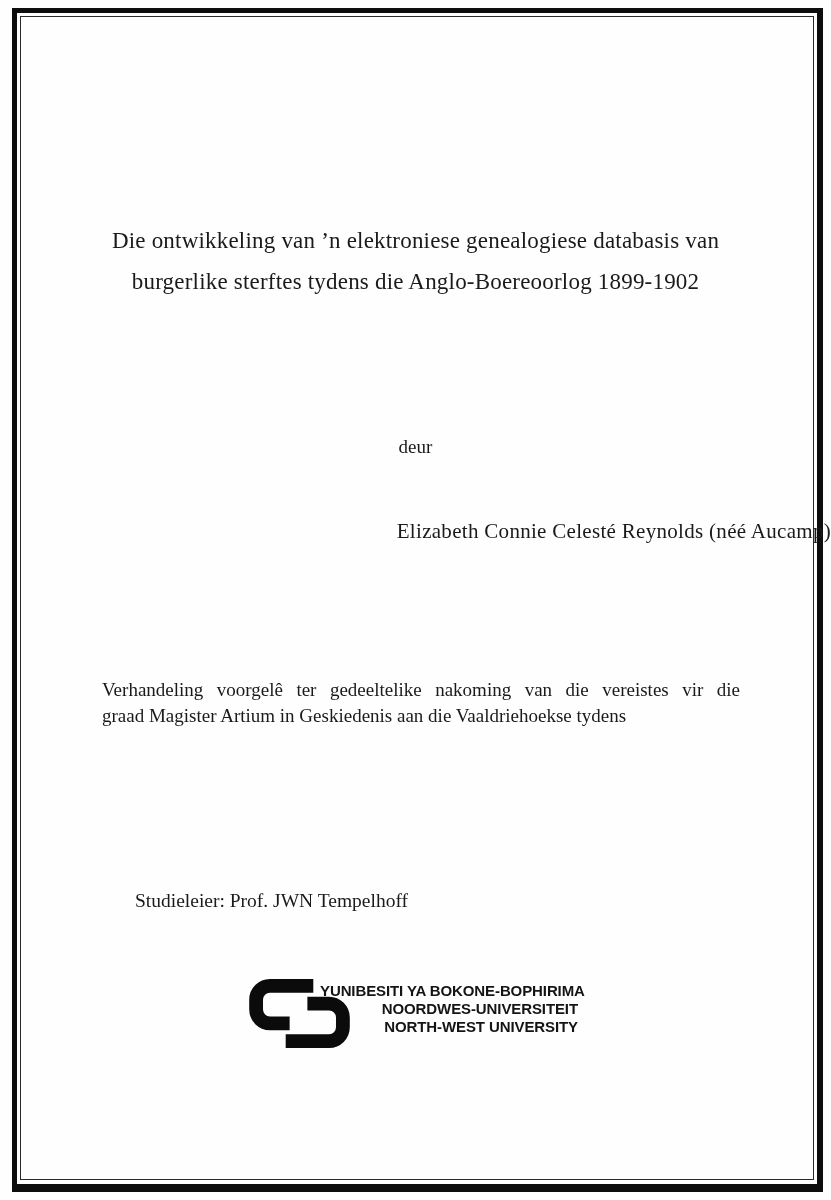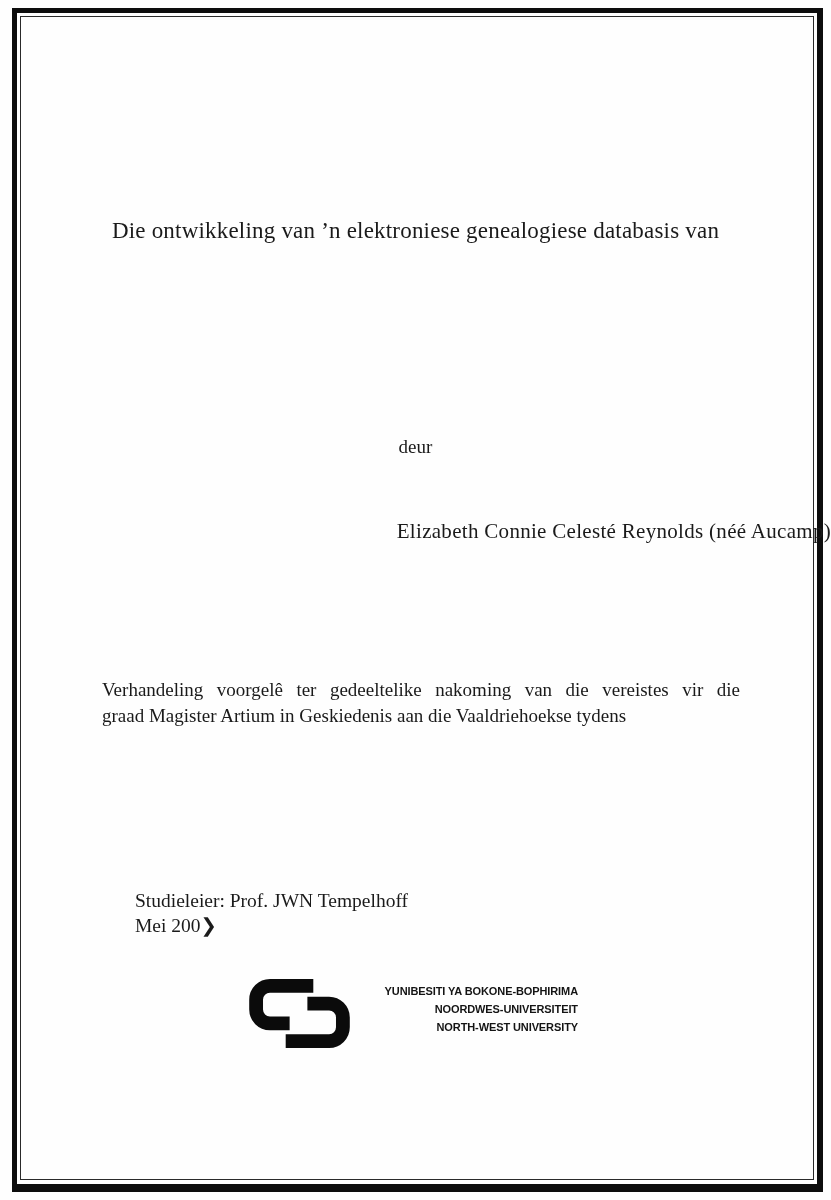--- a/index.html
+++ b/index.html
@@ -17,21 +17,21 @@
     border-style:solid;border-color:#0d0d0d;
     border-width:5px 6px 8px 5px;
     pointer-events:none;
   }
   .frame-inner{
     position:absolute;left:20px;top:16px;right:17px;bottom:20px;
     border:1.5px solid #2a2a2a;
     pointer-events:none;
   }
   .title-block{
-    position:absolute;left:60px;right:60px;top:210px;
+    position:absolute;left:60px;right:60px;top:220px;
     text-align:center;font-size:23px;line-height:41px;
     letter-spacing:0.2px;
   }
   .byline{
     position:absolute;left:0;right:0;top:436px;
     text-align:center;font-size:19px;
   }
   .author{
     position:absolute;left:0;right:0;top:519px;
     text-align:right;font-size:21px;letter-spacing:0.3px;
@@ -52,48 +52,48 @@
   .logo{
     position:absolute;left:248px;top:976px;width:335px;height:76px;
   }
   .logo-mark{
     position:absolute;left:0;top:2px;width:103px;height:71px;
   }
   .logo-text{
     position:absolute;left:72px;top:6px;width:258px;
     text-align:right;white-space:nowrap;
     font-family:"Liberation Sans","DejaVu Sans",sans-serif;
-    font-weight:700;font-size:11px;line-height:18px;
+    font-weight:700;font-size:15px;line-height:18px;
     letter-spacing:-0.1px;color:#141414;
   }
 </style>
 </head>
 <body>
 
 <div class="page">
 
   <div class="frame-outer"></div>
   <div class="frame-inner"></div>
 
   <div class="title-block">
     <div>Die ontwikkeling van ’n elektroniese genealogiese databasis van</div>
+    <div>burgerlike sterftes tydens die Anglo-Boereoorlog 1899-1902</div>
   </div>
 
   <div class="byline">deur</div>
 
   <div class="author">Elizabeth Connie Celesté Reynolds (néé Aucamp)</div>
 
   <div class="statement">
     <div class="justify-line">Verhandeling voorgelê ter gedeeltelike nakoming van die vereistes vir die</div>
     <div><span>graad </span><span class="italic">Magister Artium</span><span> in Geskiedenis aan die Vaaldriehoekse tydens</span></div>
   </div>
 
   <div class="supervisor-block">
     <div>Studieleier: Prof. JWN Tempelhoff</div>
-    <div>Mei 200❯</div>
   </div>
 
   <div class="logo">
     <svg class="logo-mark" viewBox="0 0 104 72" xmlns="http://www.w3.org/2000/svg" aria-hidden="true">
       <g fill="none" stroke="#0b0b0b" stroke-width="14" stroke-linecap="butt">
         <path d="M 66,8 H 22 A 14,14 0 0 0 8,22 V 32 A 14,14 0 0 0 22,46 H 42"></path>
         <path d="M 38,64 H 82 A 14,14 0 0 0 96,50 V 40 A 14,14 0 0 0 82,26 H 60"></path>
       </g>
     </svg>
     <div class="logo-text">

